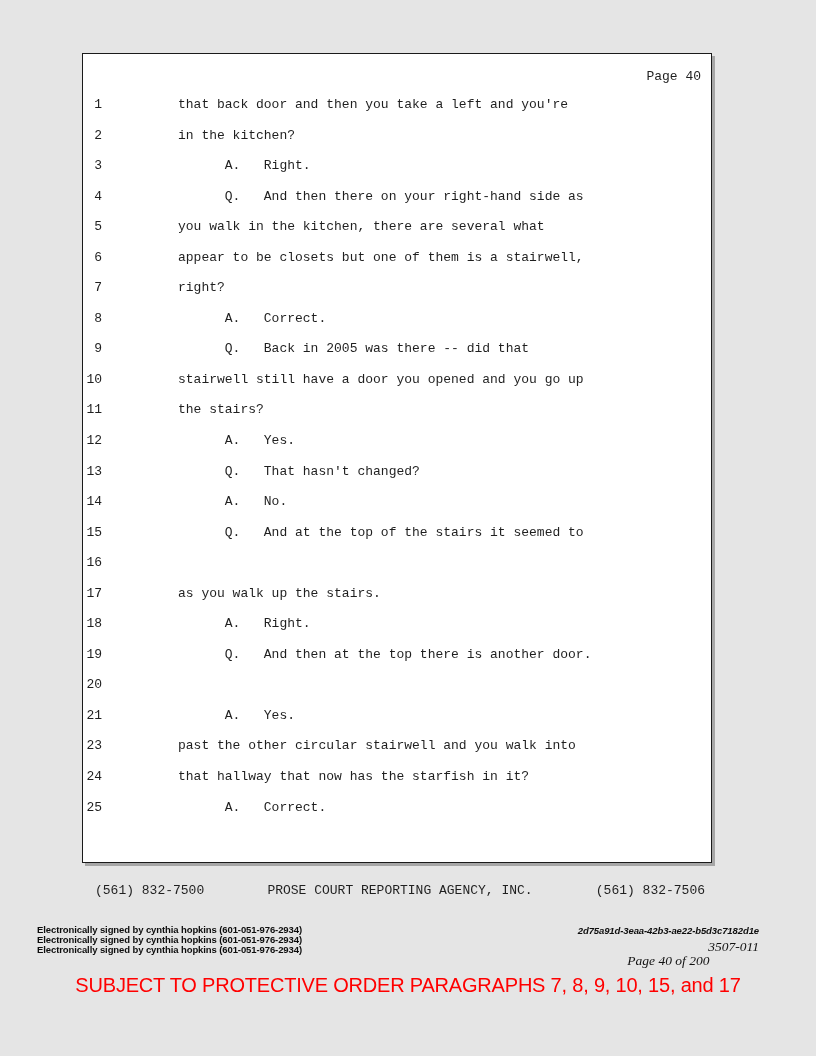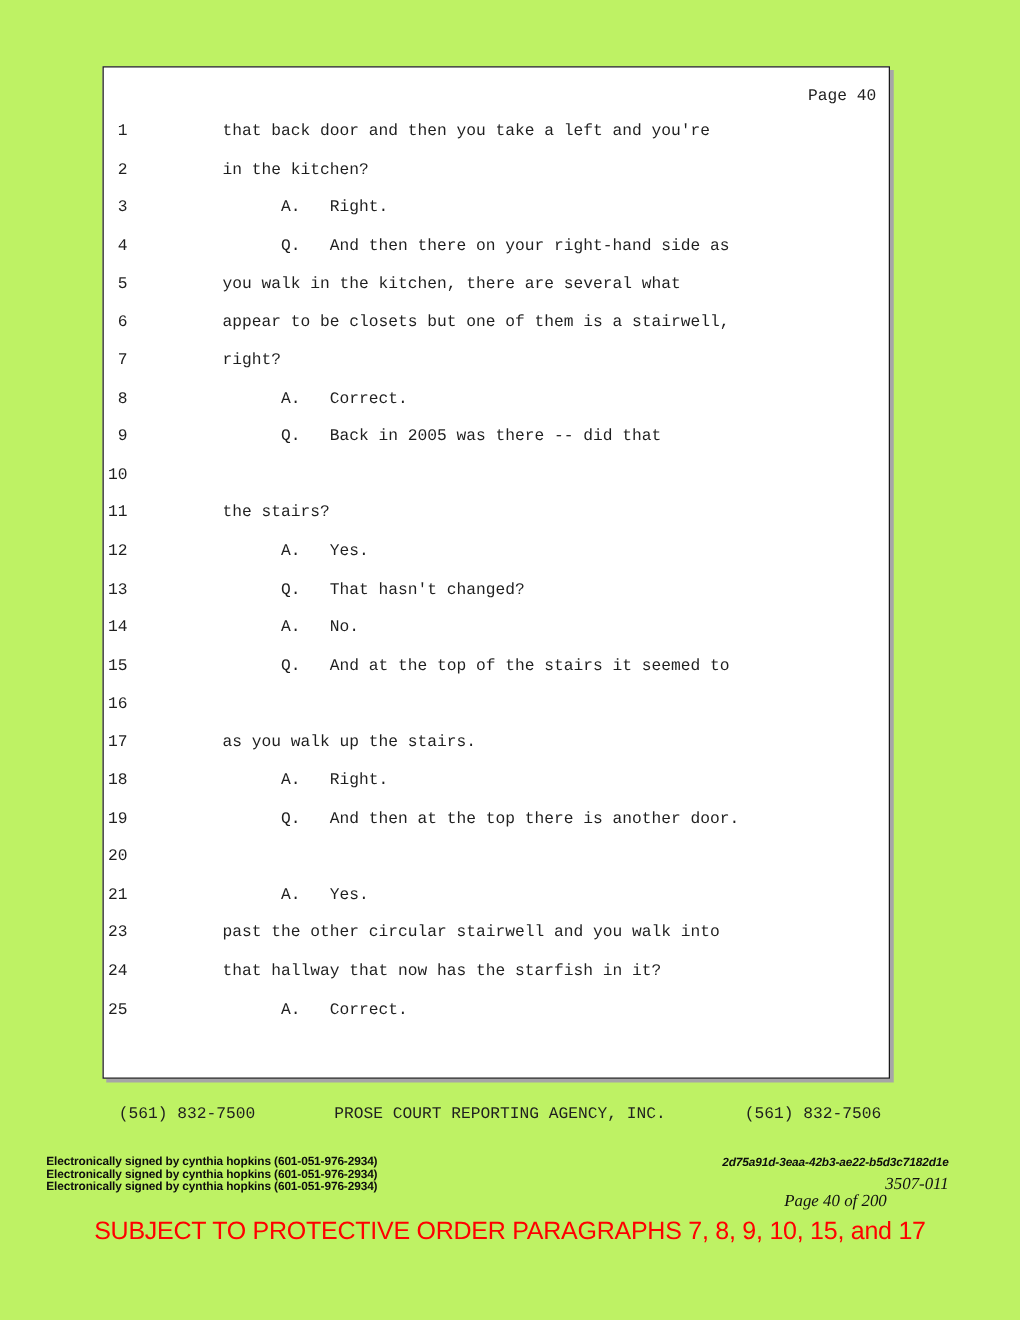--- a/index.html
+++ b/index.html
@@ -1,20 +1,20 @@
 <!DOCTYPE html>
 <html><head>
 <meta charset="utf-8">
 <style>
   html, body { margin:0; padding:0; background:#ffffff; }
   body {
     width:816px; height:1056px; position:relative; overflow:hidden;
     font-family:"Liberation Mono", monospace;
   }
-  .page { position:relative; width:816px; height:1056px; background:#bef264; }
+  .page { position:relative; width:816px; height:1056px; background:#e5e5e5; }
 
   
   .transcript-box {
     position:absolute; left:82px; top:53px; width:630px; height:810px;
     box-sizing:border-box; border:1.5px solid #1a1a1a; background:#ffffff;
     box-shadow:3px 3px 0 #a6a6a6;
   }
   .page-header {
     position:absolute; top:15px; right:10px;
     font-size:13px; color:#1f1f1f; white-space:pre;
@@ -123,20 +123,21 @@
     <span class="line-text">      A.   Correct.</span>
   </div>
 
   <div class="line-row">
     <span class="line-num">9</span>
     <span class="line-text">      Q.   Back in 2005 was there -- did that</span>
   </div>
 
   <div class="line-row">
     <span class="line-num">10</span>
+    <span class="line-text">stairwell still have a door you opened and you go up</span>
   </div>
 
   <div class="line-row">
     <span class="line-num">11</span>
     <span class="line-text">the stairs?</span>
   </div>
 
   <div class="line-row">
     <span class="line-num">12</span>
     <span class="line-text">      A.   Yes.</span>

